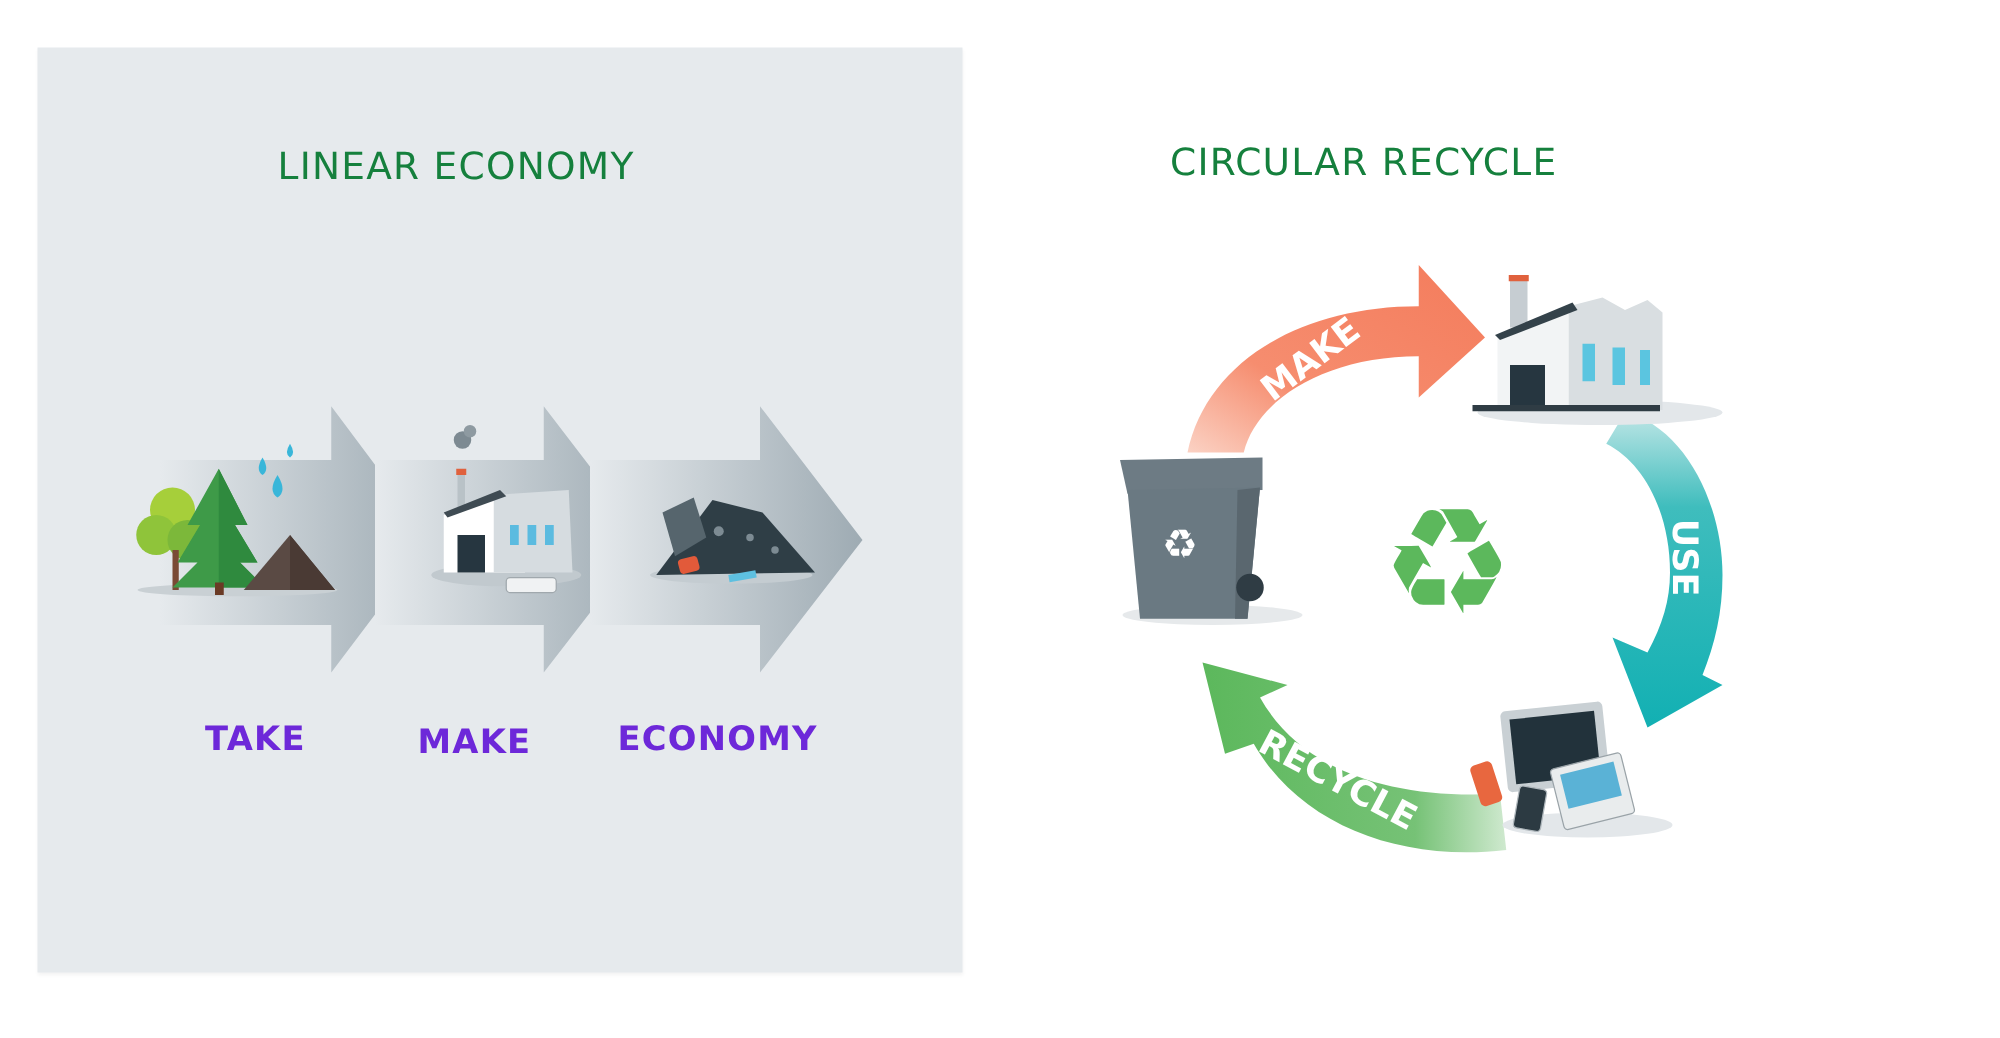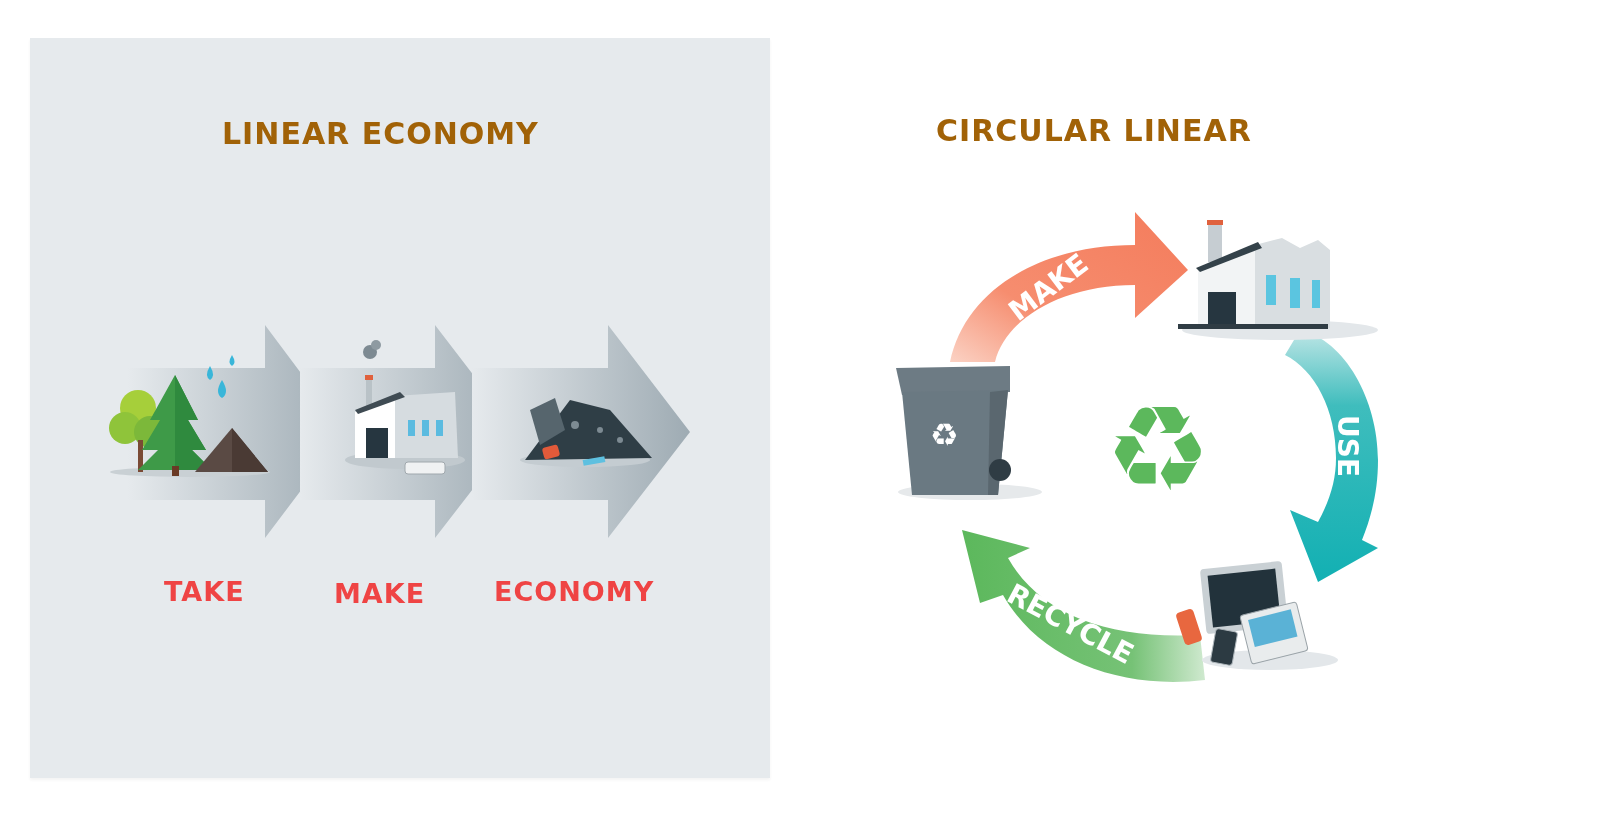--- a/index.html
+++ b/index.html
@@ -1,32 +1,32 @@
 <!DOCTYPE html>
 <html><head>
 <meta charset="utf-8">
 <style>
   html, body { margin:0; padding:0; }
   body { width:1600px; height:830px; background:#ffffff; position:relative; overflow:hidden;
          font-family:"DejaVu Sans", "Liberation Sans", sans-serif; }
   .panel-linear { position:absolute; left:30px; top:38px; width:740px; height:740px;
                   background:#e6eaed; box-shadow:0 2px 3px rgba(0,0,0,0.05); }
-  .title { position:absolute; font-weight:bold; color:#a16207; letter-spacing:1px; white-space:nowrap; }
+  .title { position:absolute; font-weight:normal; color:#15803d; letter-spacing:1px; white-space:nowrap; }
   .title-linear { left:222px; top:116px; font-size:30px; }
   .title-circular { left:936px; top:113px; font-size:30px; }
-  .step-label { position:absolute; font-weight:bold; color:#ef4444; font-size:27px; letter-spacing:1px; white-space:nowrap; }
+  .step-label { position:absolute; font-weight:bold; color:#6d28d9; font-size:27px; letter-spacing:1px; white-space:nowrap; }
   svg.art { position:absolute; left:0; top:0; }
 </style>
 </head>
 <body>
 
 <div class="panel-linear"></div>
 
 <div class="title title-linear">LINEAR ECONOMY</div>
-<div class="title title-circular">CIRCULAR LINEAR</div>
+<div class="title title-circular">CIRCULAR RECYCLE</div>
 
 <svg class="art" width="1600" height="830" viewBox="0 0 1600 830">
   <defs>
     <linearGradient id="arrowGrad" x1="0" x2="1" y1="0" y2="0">
       <stop offset="0" stop-color="#e6eaed"></stop>
       <stop offset="1" stop-color="#9eabb3"></stop>
     </linearGradient>
     <linearGradient id="orangeGrad" x1="0" y1="1" x2="1" y2="0">
       <stop offset="0" stop-color="#fbd2c4"></stop>
       <stop offset="0.35" stop-color="#f68d6f"></stop>

